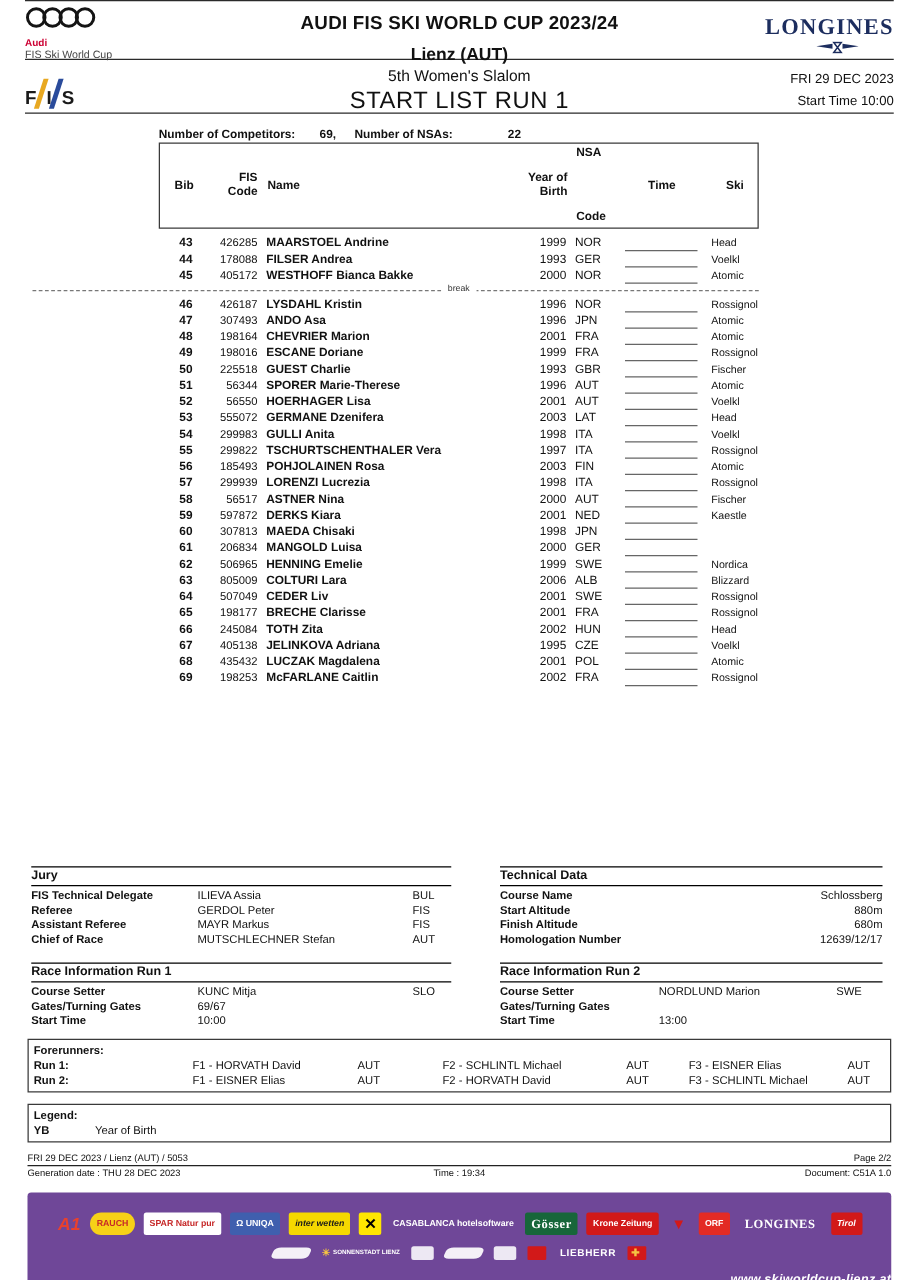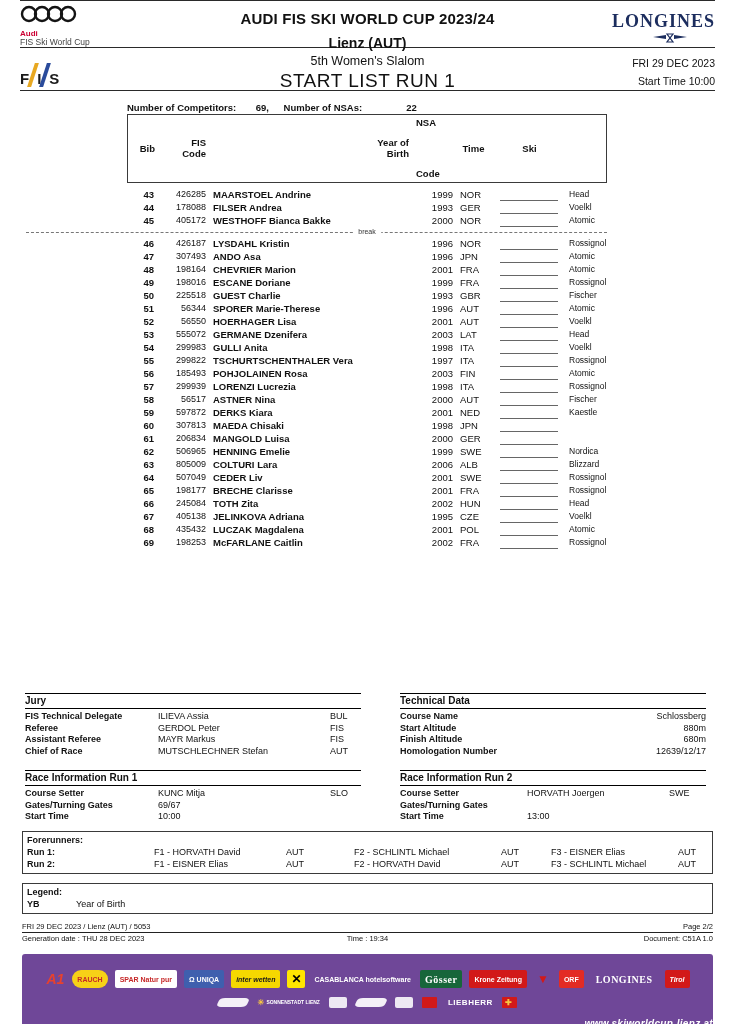--- a/index.html
+++ b/index.html
@@ -180,20 +180,23 @@
   </div>
 
   <div class="sl-box">
     <div class="h rt bib">
         <span>Bib</span>
       </div>
     <div class="h rt code">
       <span>FIS</span>
         <span>Code</span>
     </div>
+    <div class="h name">
+        <span>Name</span>
+      </div>
     <div class="h rt yob">
       <span>Year of</span>
         <span>Birth</span>
     </div>
     <div class="h nsa">
       <span>NSA</span>
         <span>Code</span>
     </div>
     <div class="h time">
         <span>Time</span>
@@ -605,21 +608,21 @@
       <span class="v">10:00</span>
       <span class="n"></span>
     </div>
   </div>
     </div>
     <div class="blk blk-r row2">
       <div class="sec-title">Race Information Run 2</div>
       <div class="kv-rows" id="run2-rows">
     <div class="kv">
       <span class="k">Course Setter</span>
-      <span class="v">HORVATH Joergen</span>
+      <span class="v">NORDLUND Marion</span>
       <span class="n">SWE</span>
     </div>
 
     <div class="kv">
       <span class="k">Gates/Turning Gates</span>
       <span class="v"></span>
       <span class="n"></span>
     </div>
 
     <div class="kv">

